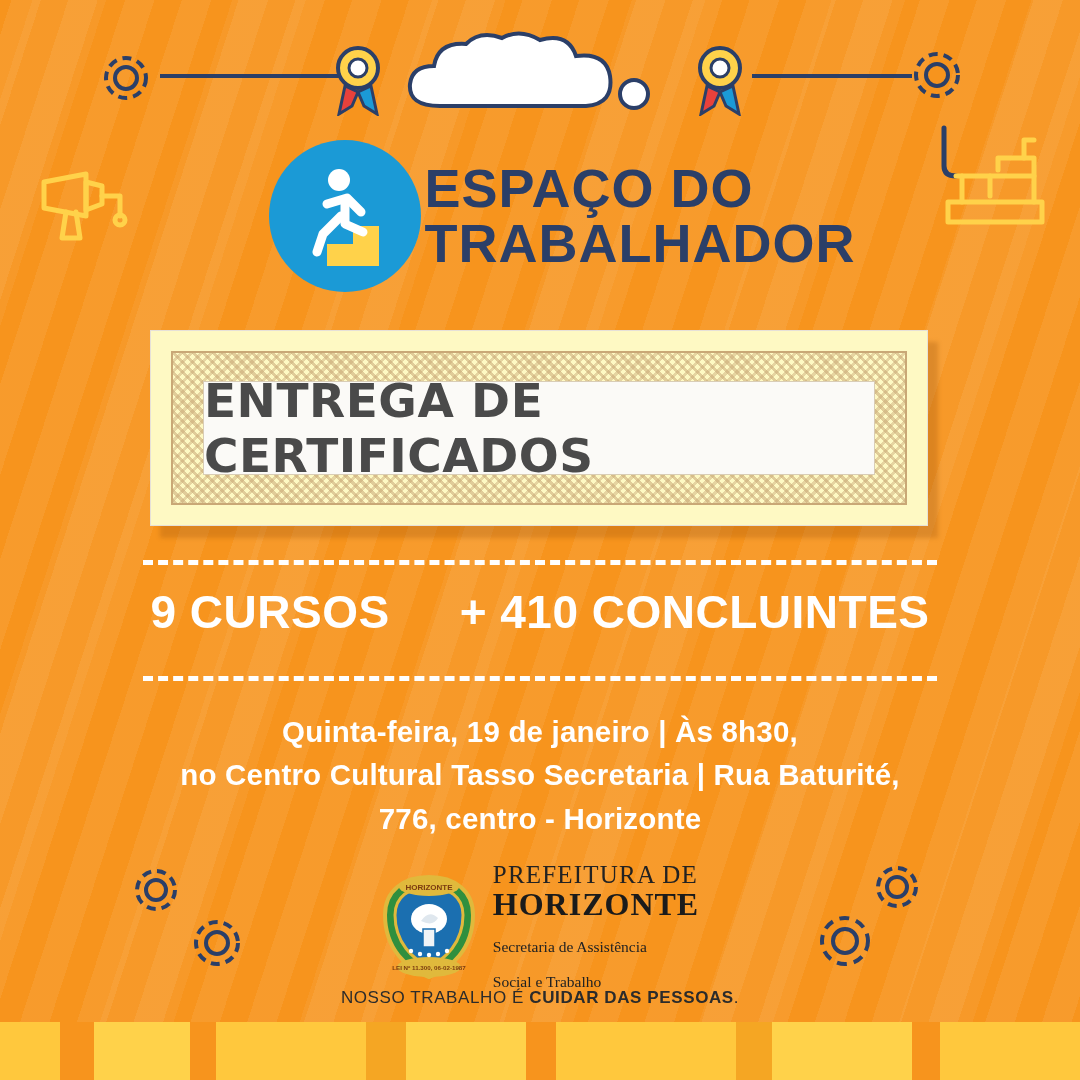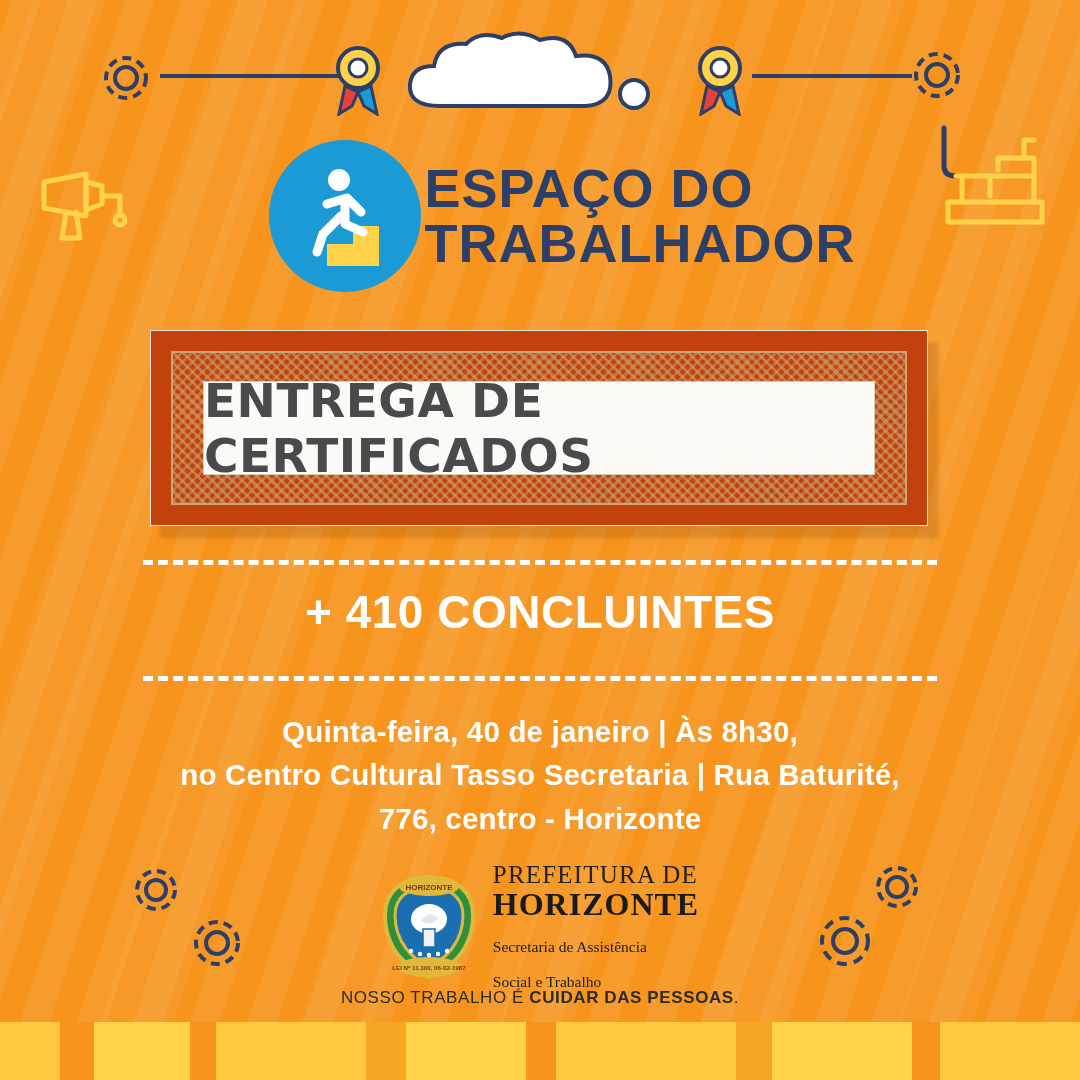--- a/index.html
+++ b/index.html
@@ -86,21 +86,21 @@
     width: 778px; height: 196px;
   }
   .banner-shadow {
     position: absolute; left: 10px; top: 12px;
     width: 778px; height: 196px;
     background: rgba(150,80,10,0.28);
     filter: blur(2px);
   }
   .banner {
     position: absolute; inset: 0;
-    background: #c2410c;
+    background: #fef9c3;
     border: 1px solid #e6e1d8;
   }
   .banner-orn {
     position: absolute;
     left: 20px; top: 20px; right: 20px; bottom: 20px;
     border: 2px solid #C9A876;
     background:
       repeating-linear-gradient(45deg, rgba(201,168,118,0.55) 0 3px, rgba(255,255,255,0) 3px 7px),
       repeating-linear-gradient(-45deg, rgba(201,168,118,0.45) 0 3px, rgba(255,255,255,0) 3px 7px);
   }
@@ -317,26 +317,27 @@
     <div class="banner">
       <div class="banner-orn"></div>
       <div class="banner-inner">
         <div class="banner-title">ENTREGA DE CERTIFICADOS</div>
       </div>
     </div>
   </div>
 
   <div class="dash-line dash-top"></div>
   <div class="stats">
+    <div class="stat">9 CURSOS</div>
     <div class="stat">+ 410 CONCLUINTES</div>
   </div>
   <div class="dash-line dash-bottom"></div>
 
   <div class="info">
-    <div>Quinta-feira, 40 de janeiro | Às 8h30,</div>
+    <div>Quinta-feira, 19 de janeiro | Às 8h30,</div>
     <div>no Centro Cultural Tasso Secretaria | Rua Baturité,</div>
     <div>776, centro - Horizonte</div>
   </div>
 
   <svg class="deco" style="left:128px; top:862px;" width="56" height="56" viewBox="0 0 56 56">
     <g fill="none" stroke="#2B3F68" stroke-width="4">
       <circle cx="28" cy="28" r="10"></circle>
       <circle cx="28" cy="28" r="19" stroke-dasharray="9 6"></circle>
     </g>
   </svg>

